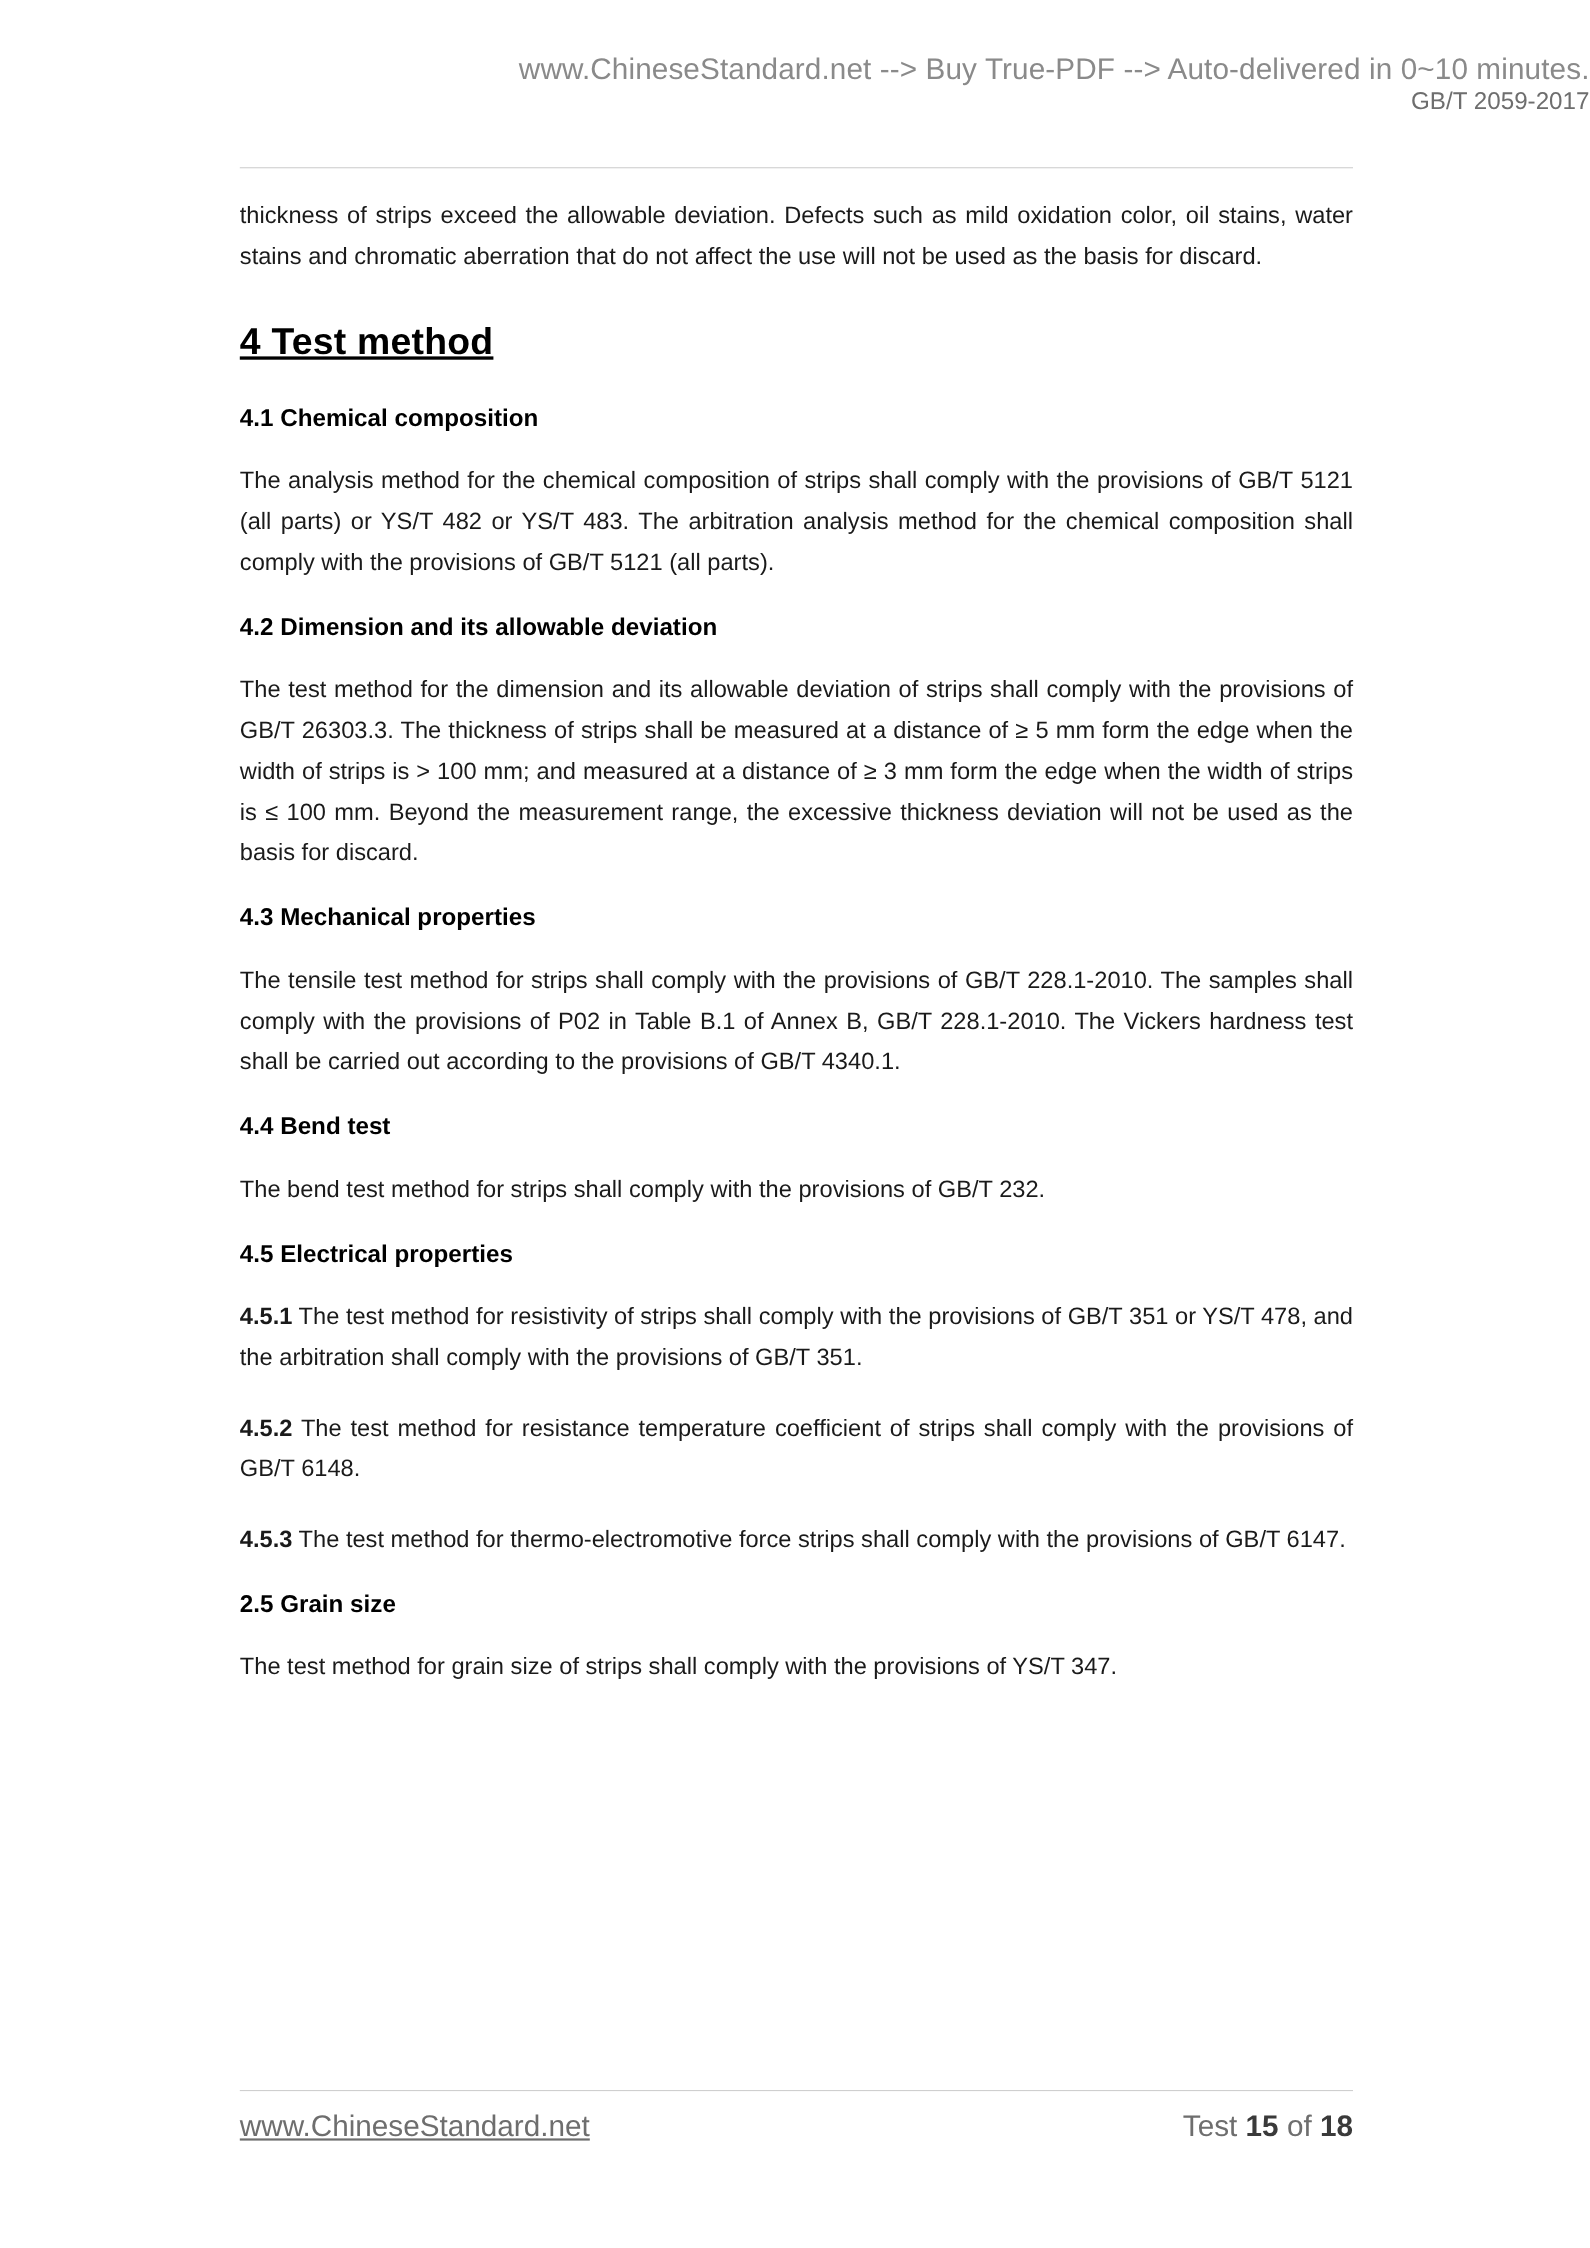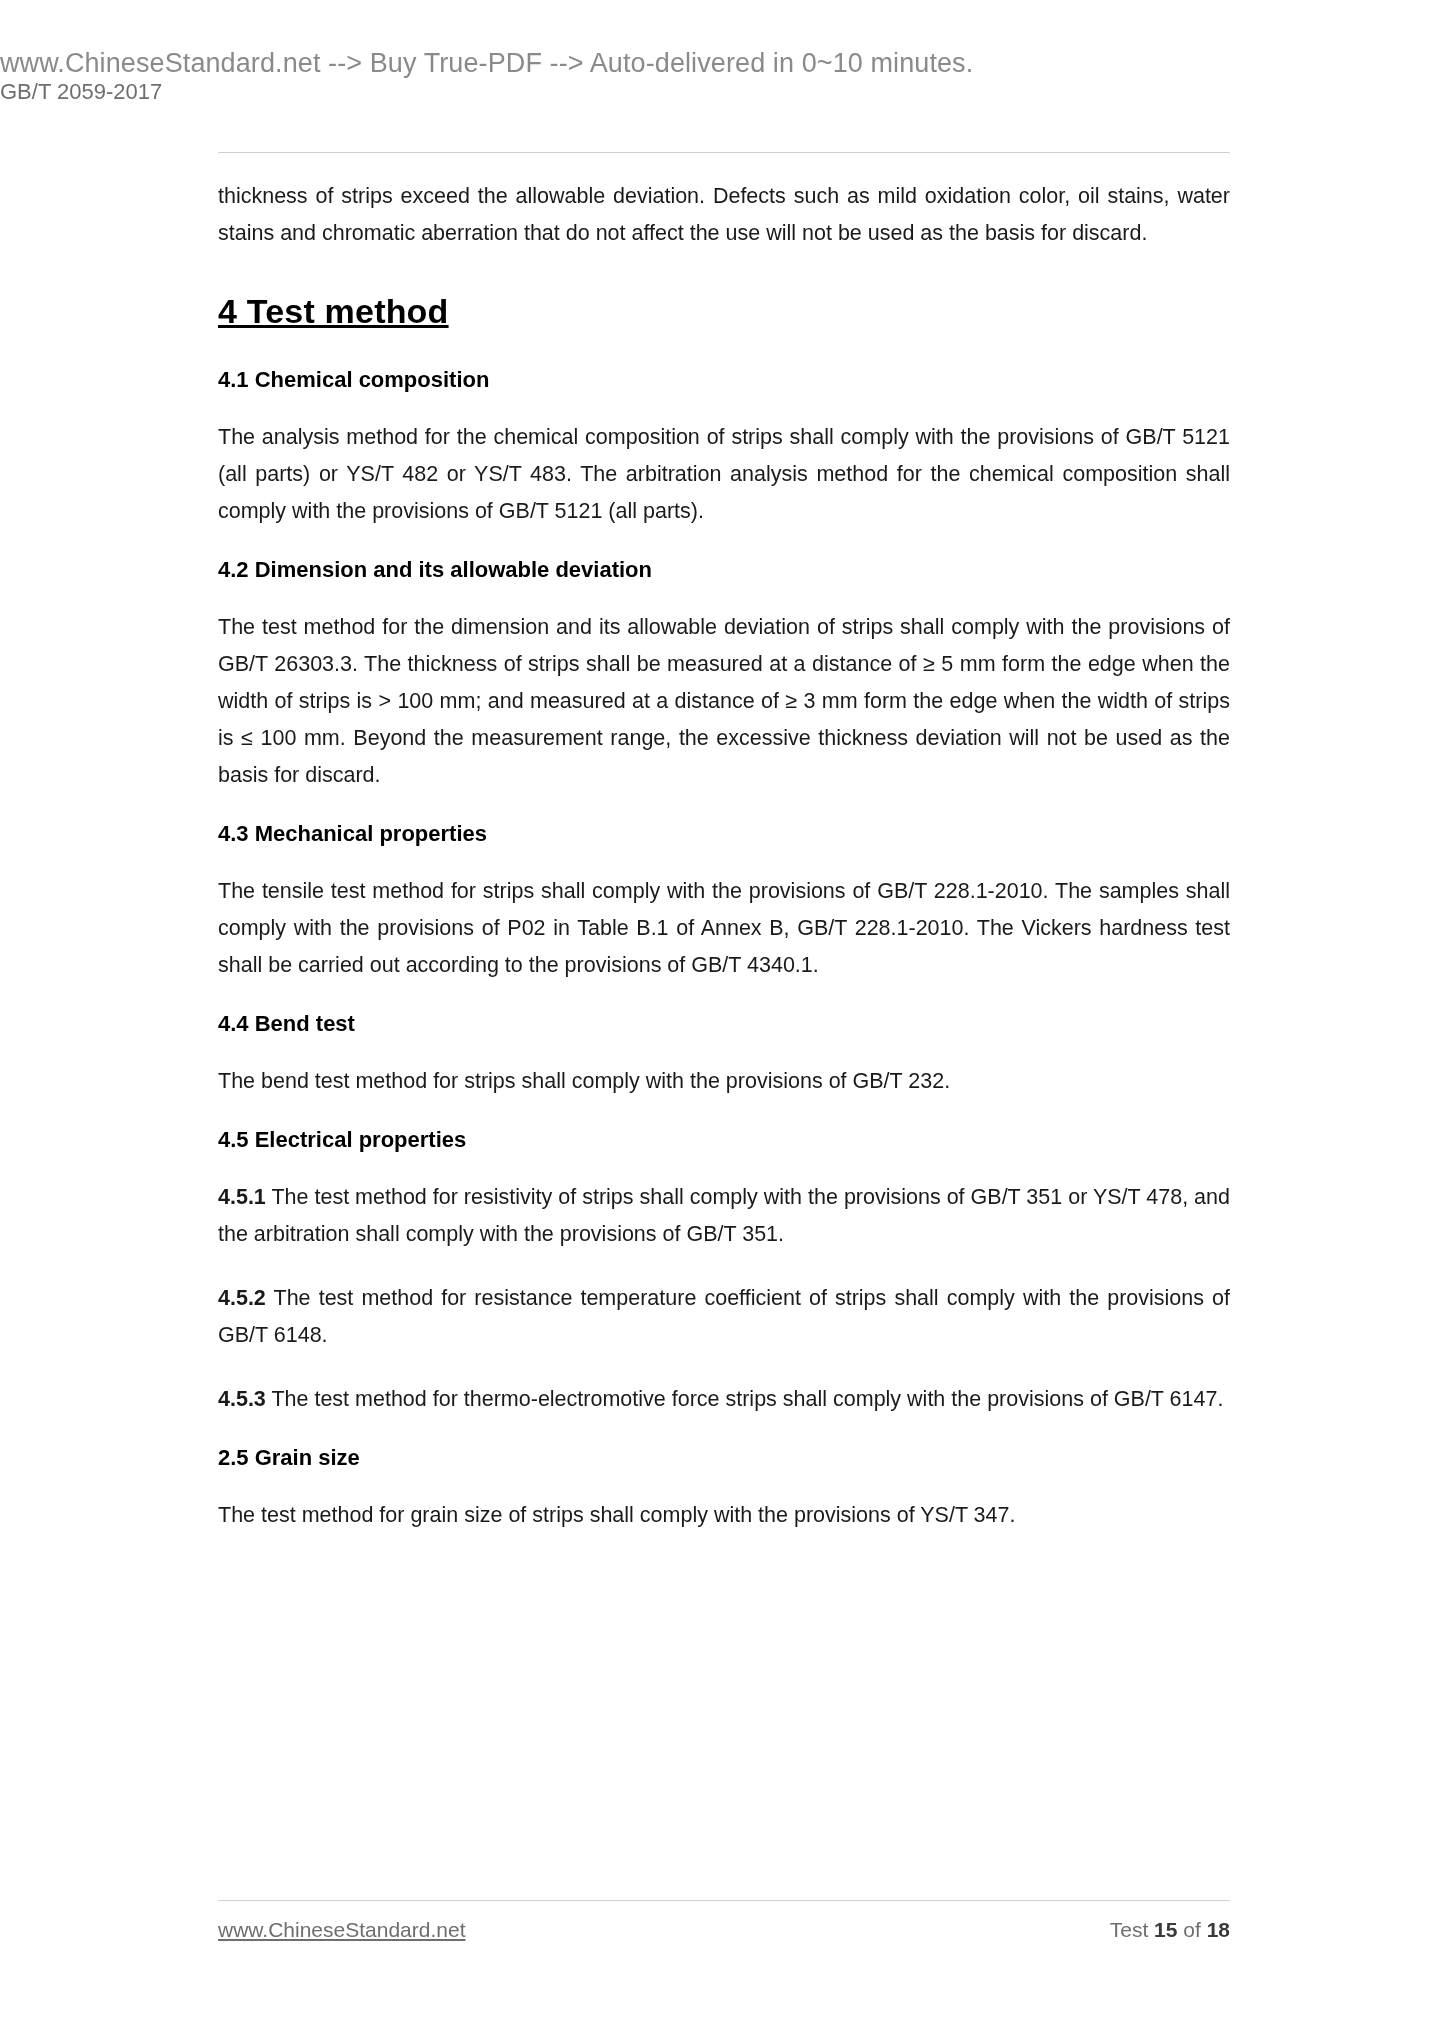--- a/index.html
+++ b/index.html
@@ -15,21 +15,21 @@
     background: #ffffff;
     font-family: "Liberation Sans", sans-serif;
     color: #000000;
     box-sizing: border-box;
   }
   .header {
     position: absolute;
     top: 48px;
     left: 0;
     right: 0;
-    text-align: left;
+    text-align: right;
   }
   .header-promo {
     font-size: 27px;
     color: #8a8a8a;
     letter-spacing: 0.1px;
     white-space: nowrap;
   }
   .header-std {
     font-size: 22px;
     color: #6e6e6e;
@@ -81,21 +81,21 @@
     background: #cfcfcf;
   }
   .footer {
     position: absolute;
     top: 1918px;
     left: 218px;
     width: 1012px;
     display: flex;
     justify-content: space-between;
     align-items: center;
-    font-size: 21px;
+    font-size: 27px;
     color: #6e6e6e;
   }
   .footer-link {
     color: #6e6e6e;
     text-decoration: underline;
   }
   .footer-page .pagenum {
     font-weight: bold;
     color: #3a3a3a;
   }

